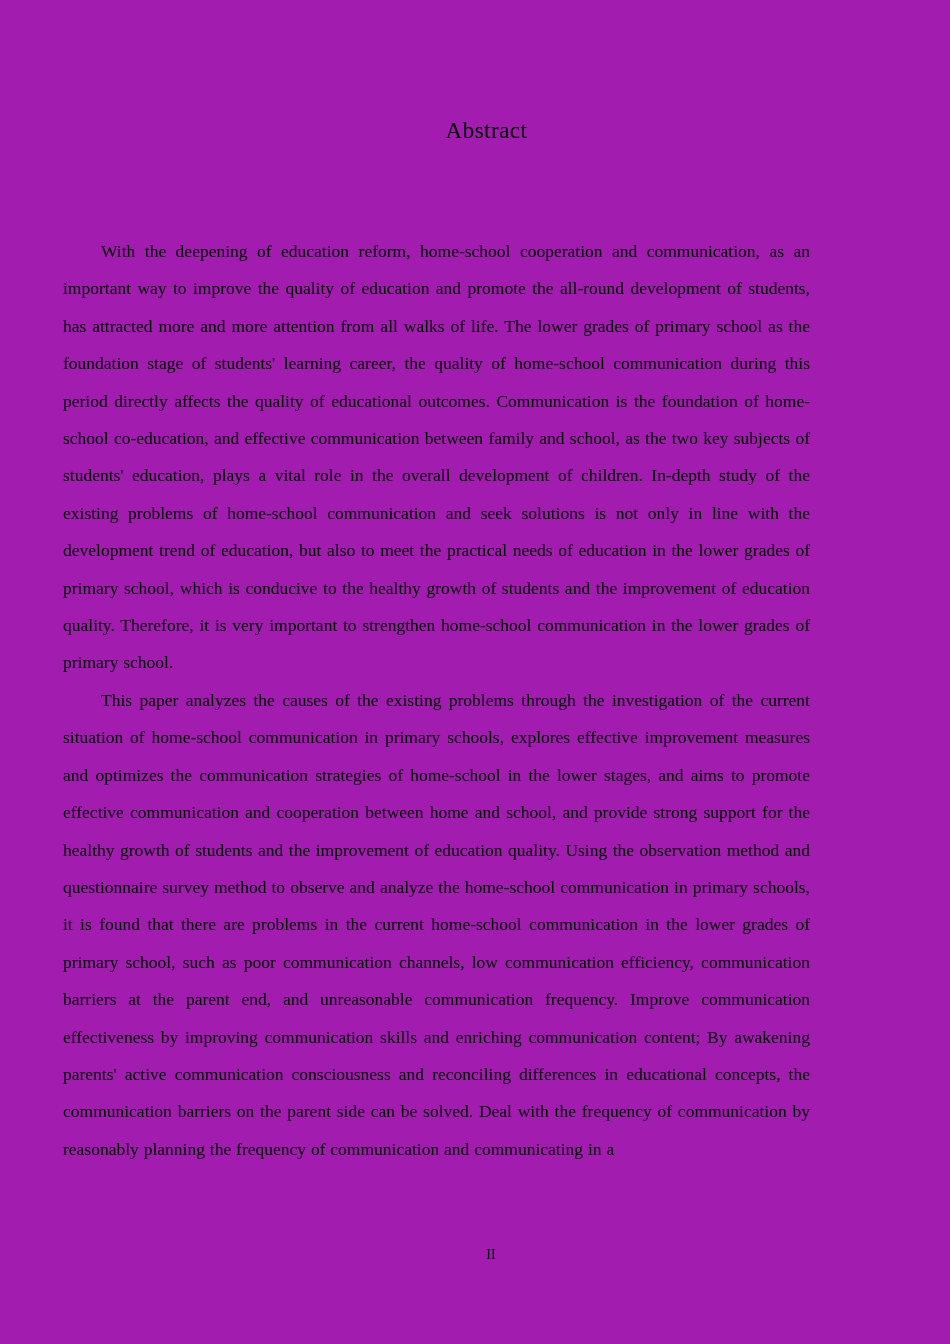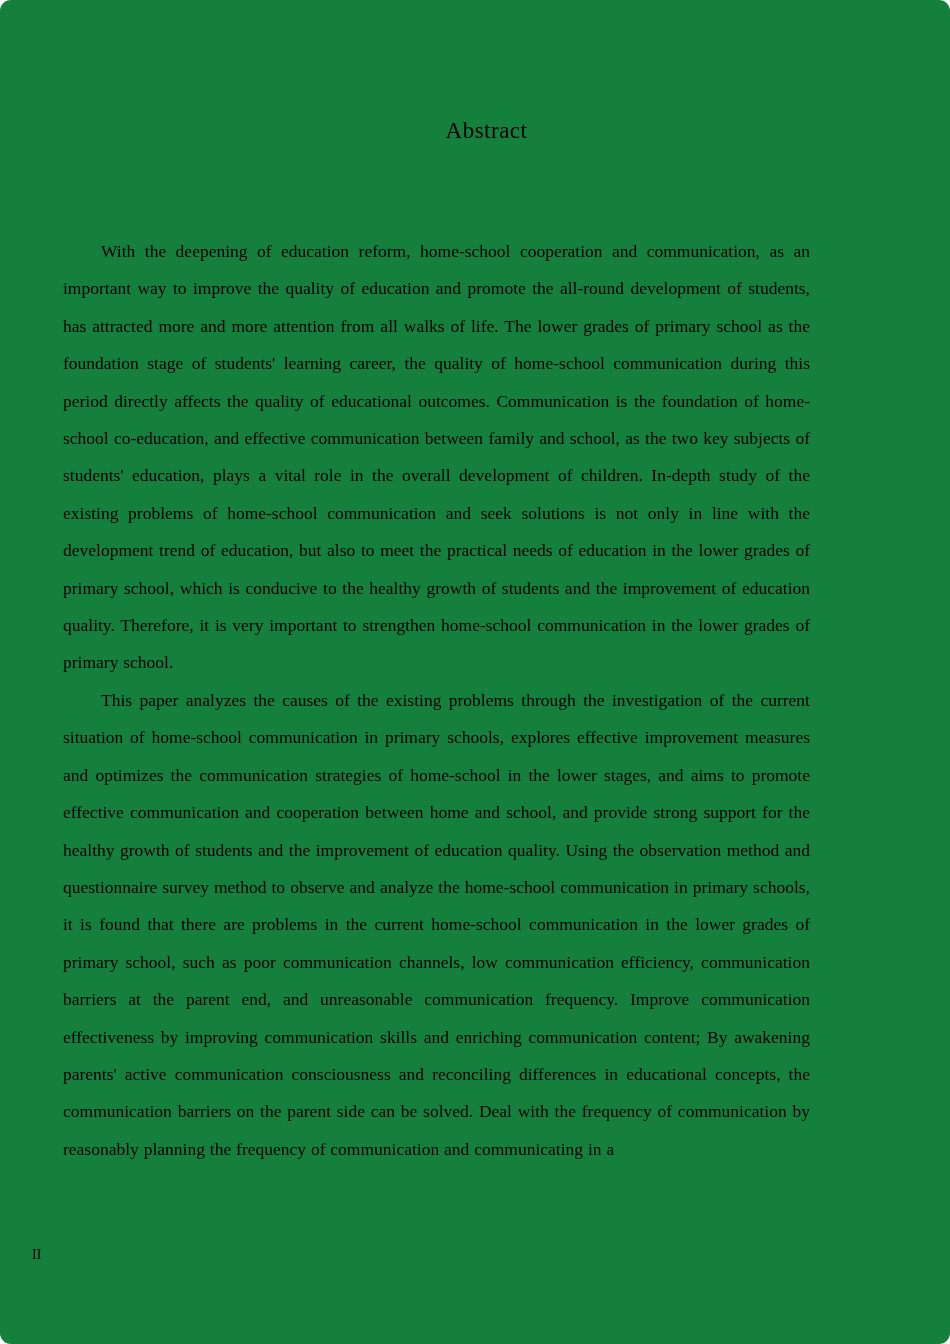--- a/index.html
+++ b/index.html
@@ -6,25 +6,24 @@
 
   html, body {
     background: #ffffff;
     width: 950px;
   }
 
   .page {
     position: relative;
     width: 950px;
     height: 1344px;
-    background: #15803d;
+    background: #a21caf;
     font-family: "Liberation Serif", "DejaVu Serif", serif;
     color: #000000;
     overflow: hidden;
-    border-radius: 11px;
   }
 
   .doc-title {
     padding-top: 114px;
     margin-left: 113px;
     width: 747px;
     text-align: center;
     font-size: 23px;
     font-weight: normal;
     line-height: 33px;
@@ -46,20 +45,21 @@
 
   .content p.first {
     margin-top: 86px;
   }
 
   .page-number {
     position: absolute;
     top: 1246px;
     left: 0;
     width: 950px;
+    text-align: center;
     font-size: 14px;
     line-height: 18px;
     padding-left: 32px;
   }
 </style>
 </head>
 <body>
 
 <div class="page">
 

